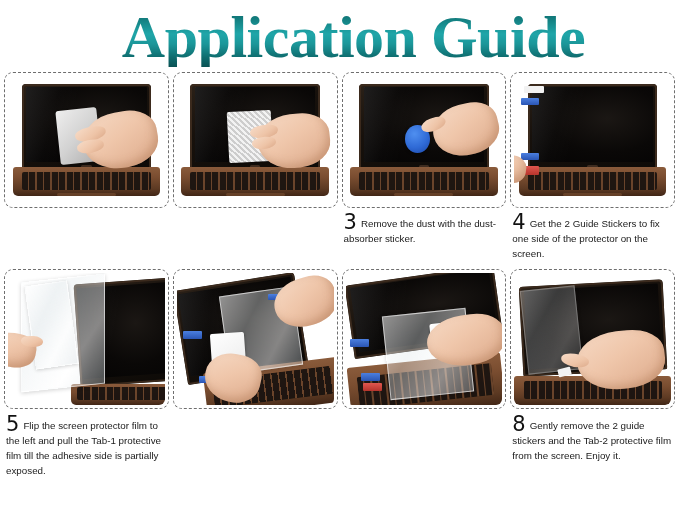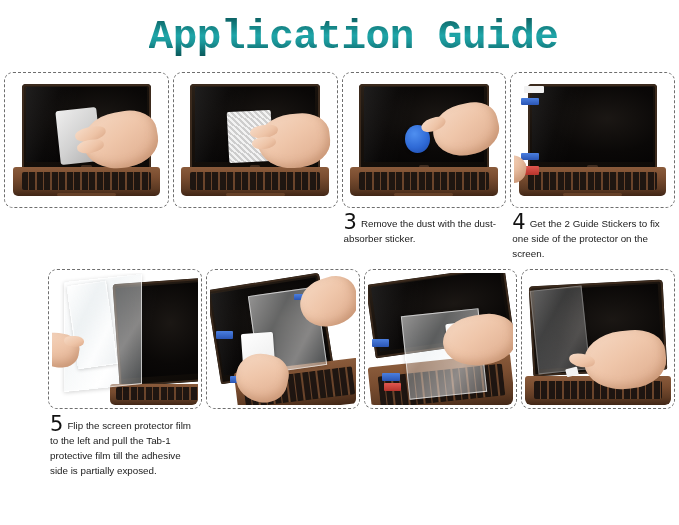--- a/index.html
+++ b/index.html
@@ -19,23 +19,23 @@
   .title-wrap {
     width: 679px;
     height: 72px;
     display: flex;
     align-items: center;
     justify-content: center;
     padding-top: 2px;
     box-sizing: border-box;
   }
   .title {
-    font-family: Liberation Mono, monospace;
+    font-family: Liberation Serif, serif;
     font-weight: bold;
-    font-size: 41px;
+    font-size: 60px;
     letter-spacing: -0.5px;
     line-height: 1;
     background: linear-gradient(to bottom,
         #0c5f62 0%,
         #127b7c 18%,
         #1fa6a9 45%,
         #1b9699 62%,
         #0e6c6e 84%,
         #0a5254 100%);
     -webkit-background-clip: text;
@@ -236,21 +236,21 @@
     font-family: "DejaVu Sans", sans-serif;
     font-size: 21px;
     line-height: 15px;
     font-weight: 400;
     color: #111;
     margin-right: 4px;
     vertical-align: -2px;
     letter-spacing: 0;
   }
   .row1 { margin-bottom: 0; }
-  .row2 { margin-top: 7px; margin-left: 44px; }
+  .row2 { margin-top: 7px; }
 </style>
 </head>
 <body>
 
 <div class="title-wrap">
   <div class="title">Application Guide</div>
 </div>
 
 <div class="grid">
 
@@ -432,15 +432,18 @@
           </div>
           <div class="base" style="left:0;bottom:0;width:100%;height:22%;">
             <div class="keyboard"></div>
           </div>
           <div class="film" style="left:6%;top:12%;width:34%;height:62%;transform:rotate(-6deg);opacity:.55;"></div>
           <div class="hand" style="left:40%;top:44%;width:56%;height:44%;transform:rotate(-6deg);"></div>
           <div class="finger" style="left:30%;top:62%;width:18%;height:10%;transform:rotate(10deg);"></div>
           <div class="tab-white" style="left:28%;top:72%;width:8%;height:6%;transform:rotate(-14deg);"></div>
         </div>
       </div>
+      <div class="caption">
+        <span class="step-num">8</span><span>Gently remove the 2 guide stickers and the Tab-2 protective film from the screen. Enjoy it.</span>
+      </div>
     </div>
   </div>
 </div>
 
 </body></html>

